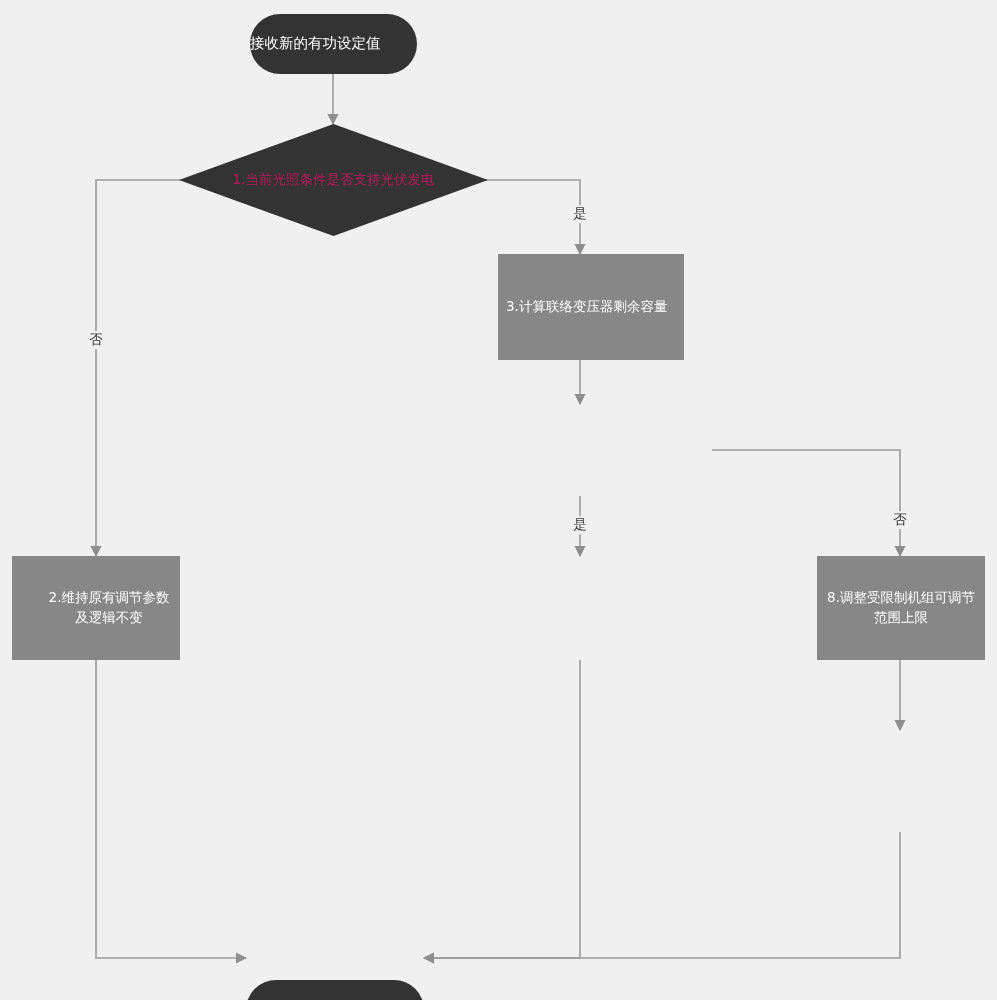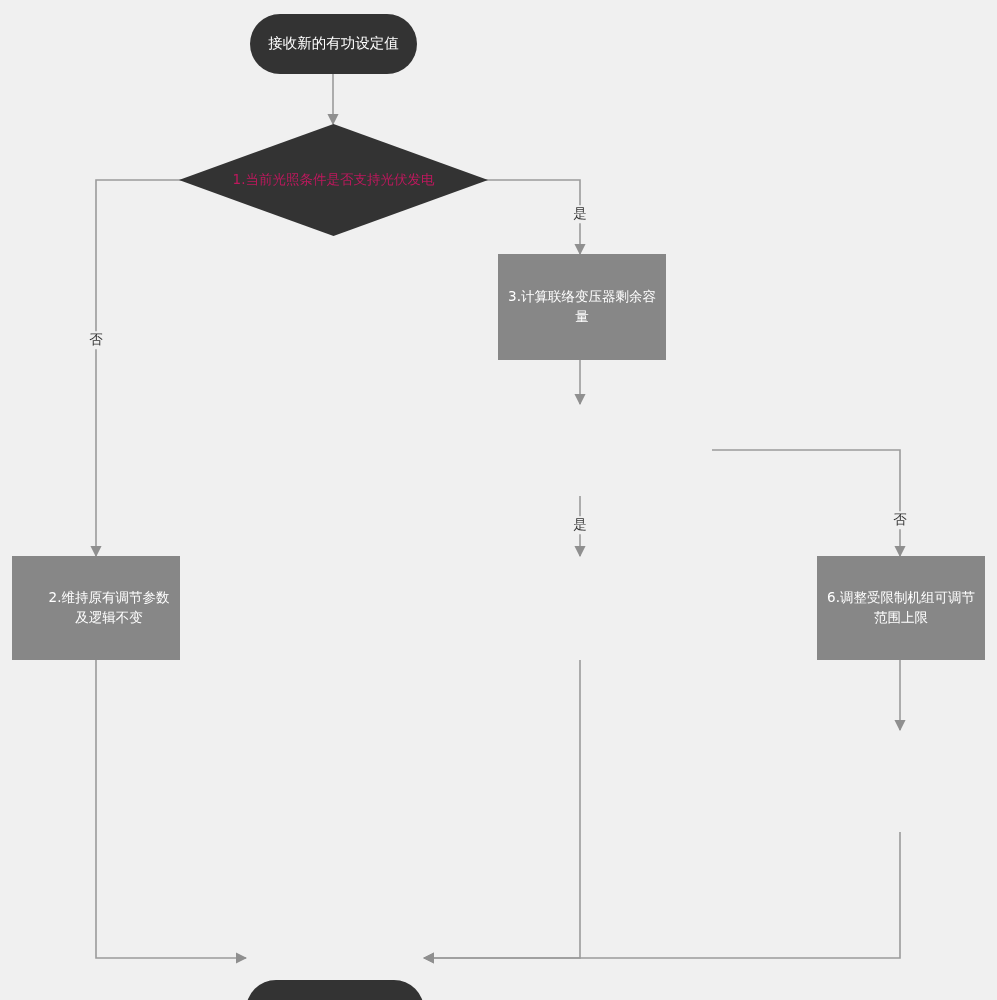--- a/index.html
+++ b/index.html
@@ -23,21 +23,20 @@
     left: 0;
     top: 0;
     width: 997px;
     height: 1000px;
   }
   .node {
     position: absolute;
     box-sizing: border-box;
     display: flex;
     align-items: center;
-    justify-content: center;
     text-align: center;
     color: #ffffff;
     line-height: 1.45;
     z-index: 3;
   }
   .node-terminal {
     background: #333333;
     border-radius: 999px;
     font-size: 14.5px;
   }
@@ -124,32 +123,32 @@
     <span>接收新的有功设定值</span>
   </div>
 
   <div class="node-decision-wrap" style="left:179px; top:124px; width:309px; height:112px;">
     <svg class="node-decision-shape" viewBox="0 0 309 112" xmlns="http://www.w3.org/2000/svg" preserveAspectRatio="none">
       <polygon points="154.5,0 309,56 154.5,112 0,56" fill="#333333"></polygon>
     </svg>
     <div class="node-decision-label" style="width:300px;">1.当前光照条件是否支持光伏发电</div>
   </div>
 
-  <div class="node node-process" style="left:498px; top:254px; width:168px; height:106px;">
+  <div class="node node-process" style="left:498px; top:254px; width:186px; height:106px;">
     <span>3.计算联络变压器剩余容量</span>
   </div>
 
 
   <div class="node node-process" style="left:12px; top:556px; width:168px; height:104px;padding-left:34px;">
     <span>2.维持原有调节参数及逻辑不变</span>
   </div>
 
 
   <div class="node node-process" style="left:817px; top:556px; width:168px; height:104px;">
-    <span>6.调整受限制机组可调节范围上限</span>
+    <span>8.调整受限制机组可调节范围上限</span>
   </div>
 
 
   <div class="node node-terminal" style="left:246px; top:980px; width:178px; height:60px;">
     <span>停止</span>
   </div>
 
   <div class="edge-label" style="left:580px; top:214px;">是</div>
   <div class="edge-label" style="left:96px; top:340px;">否</div>
   <div class="edge-label" style="left:580px; top:525px;">是</div>

